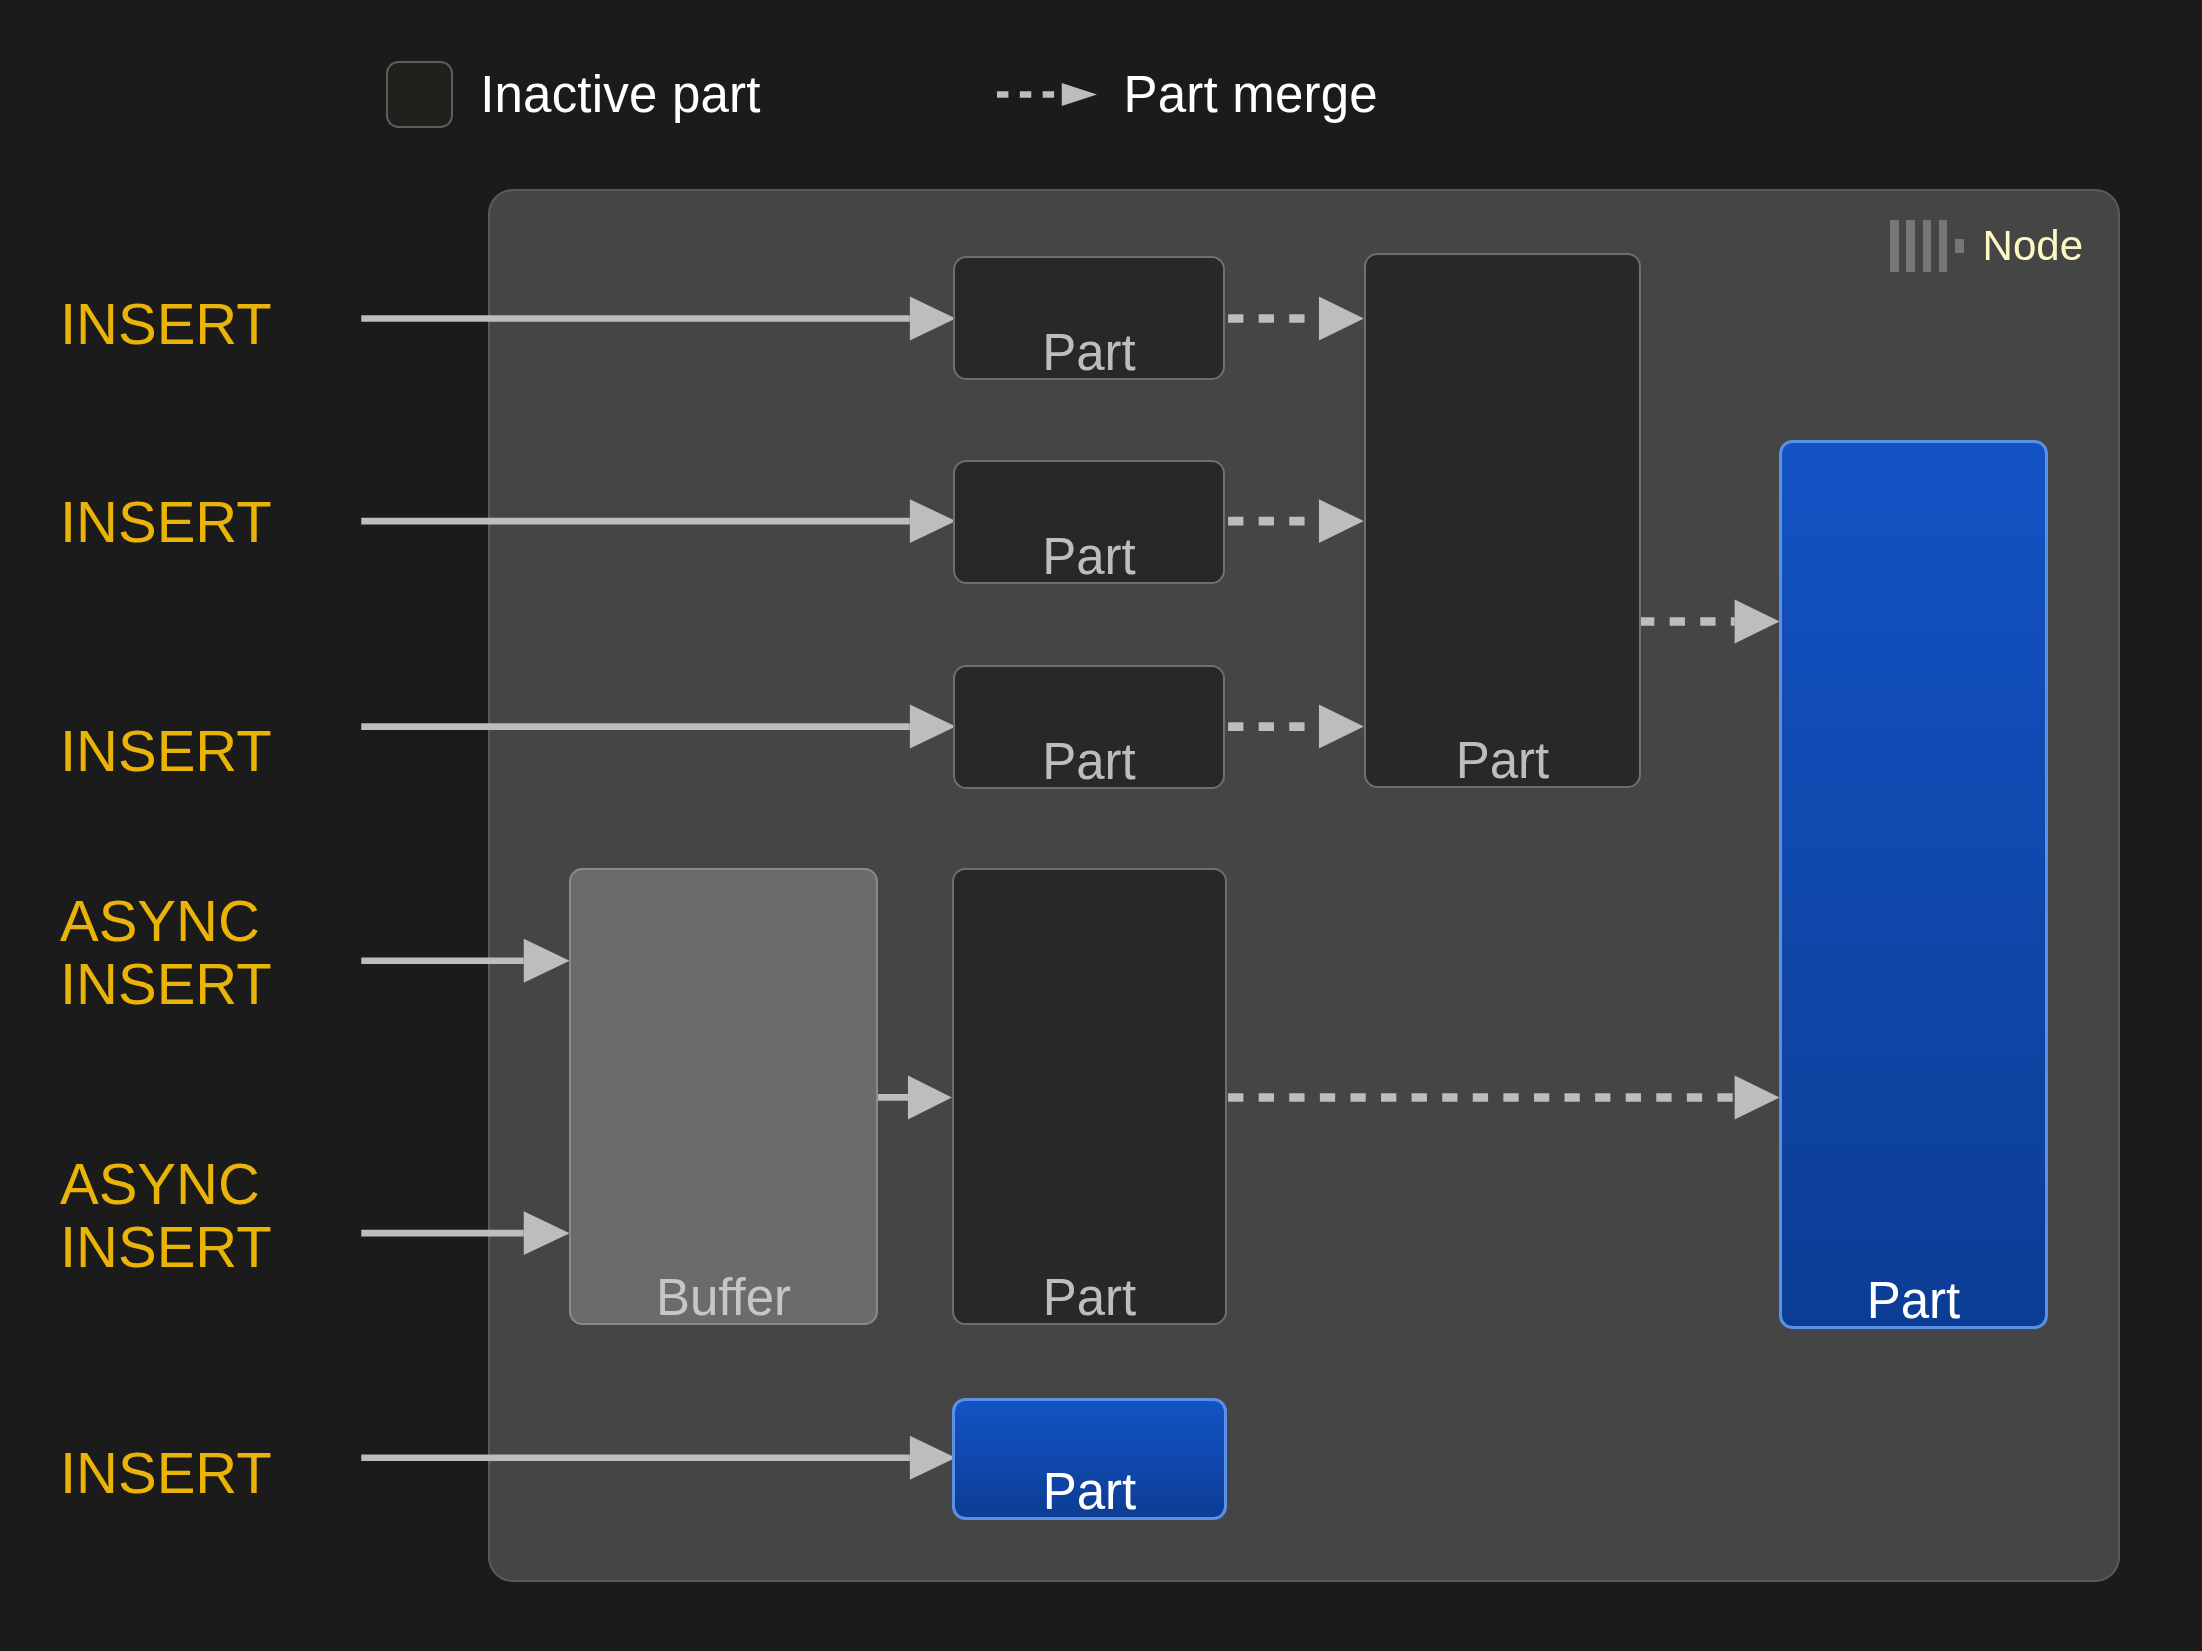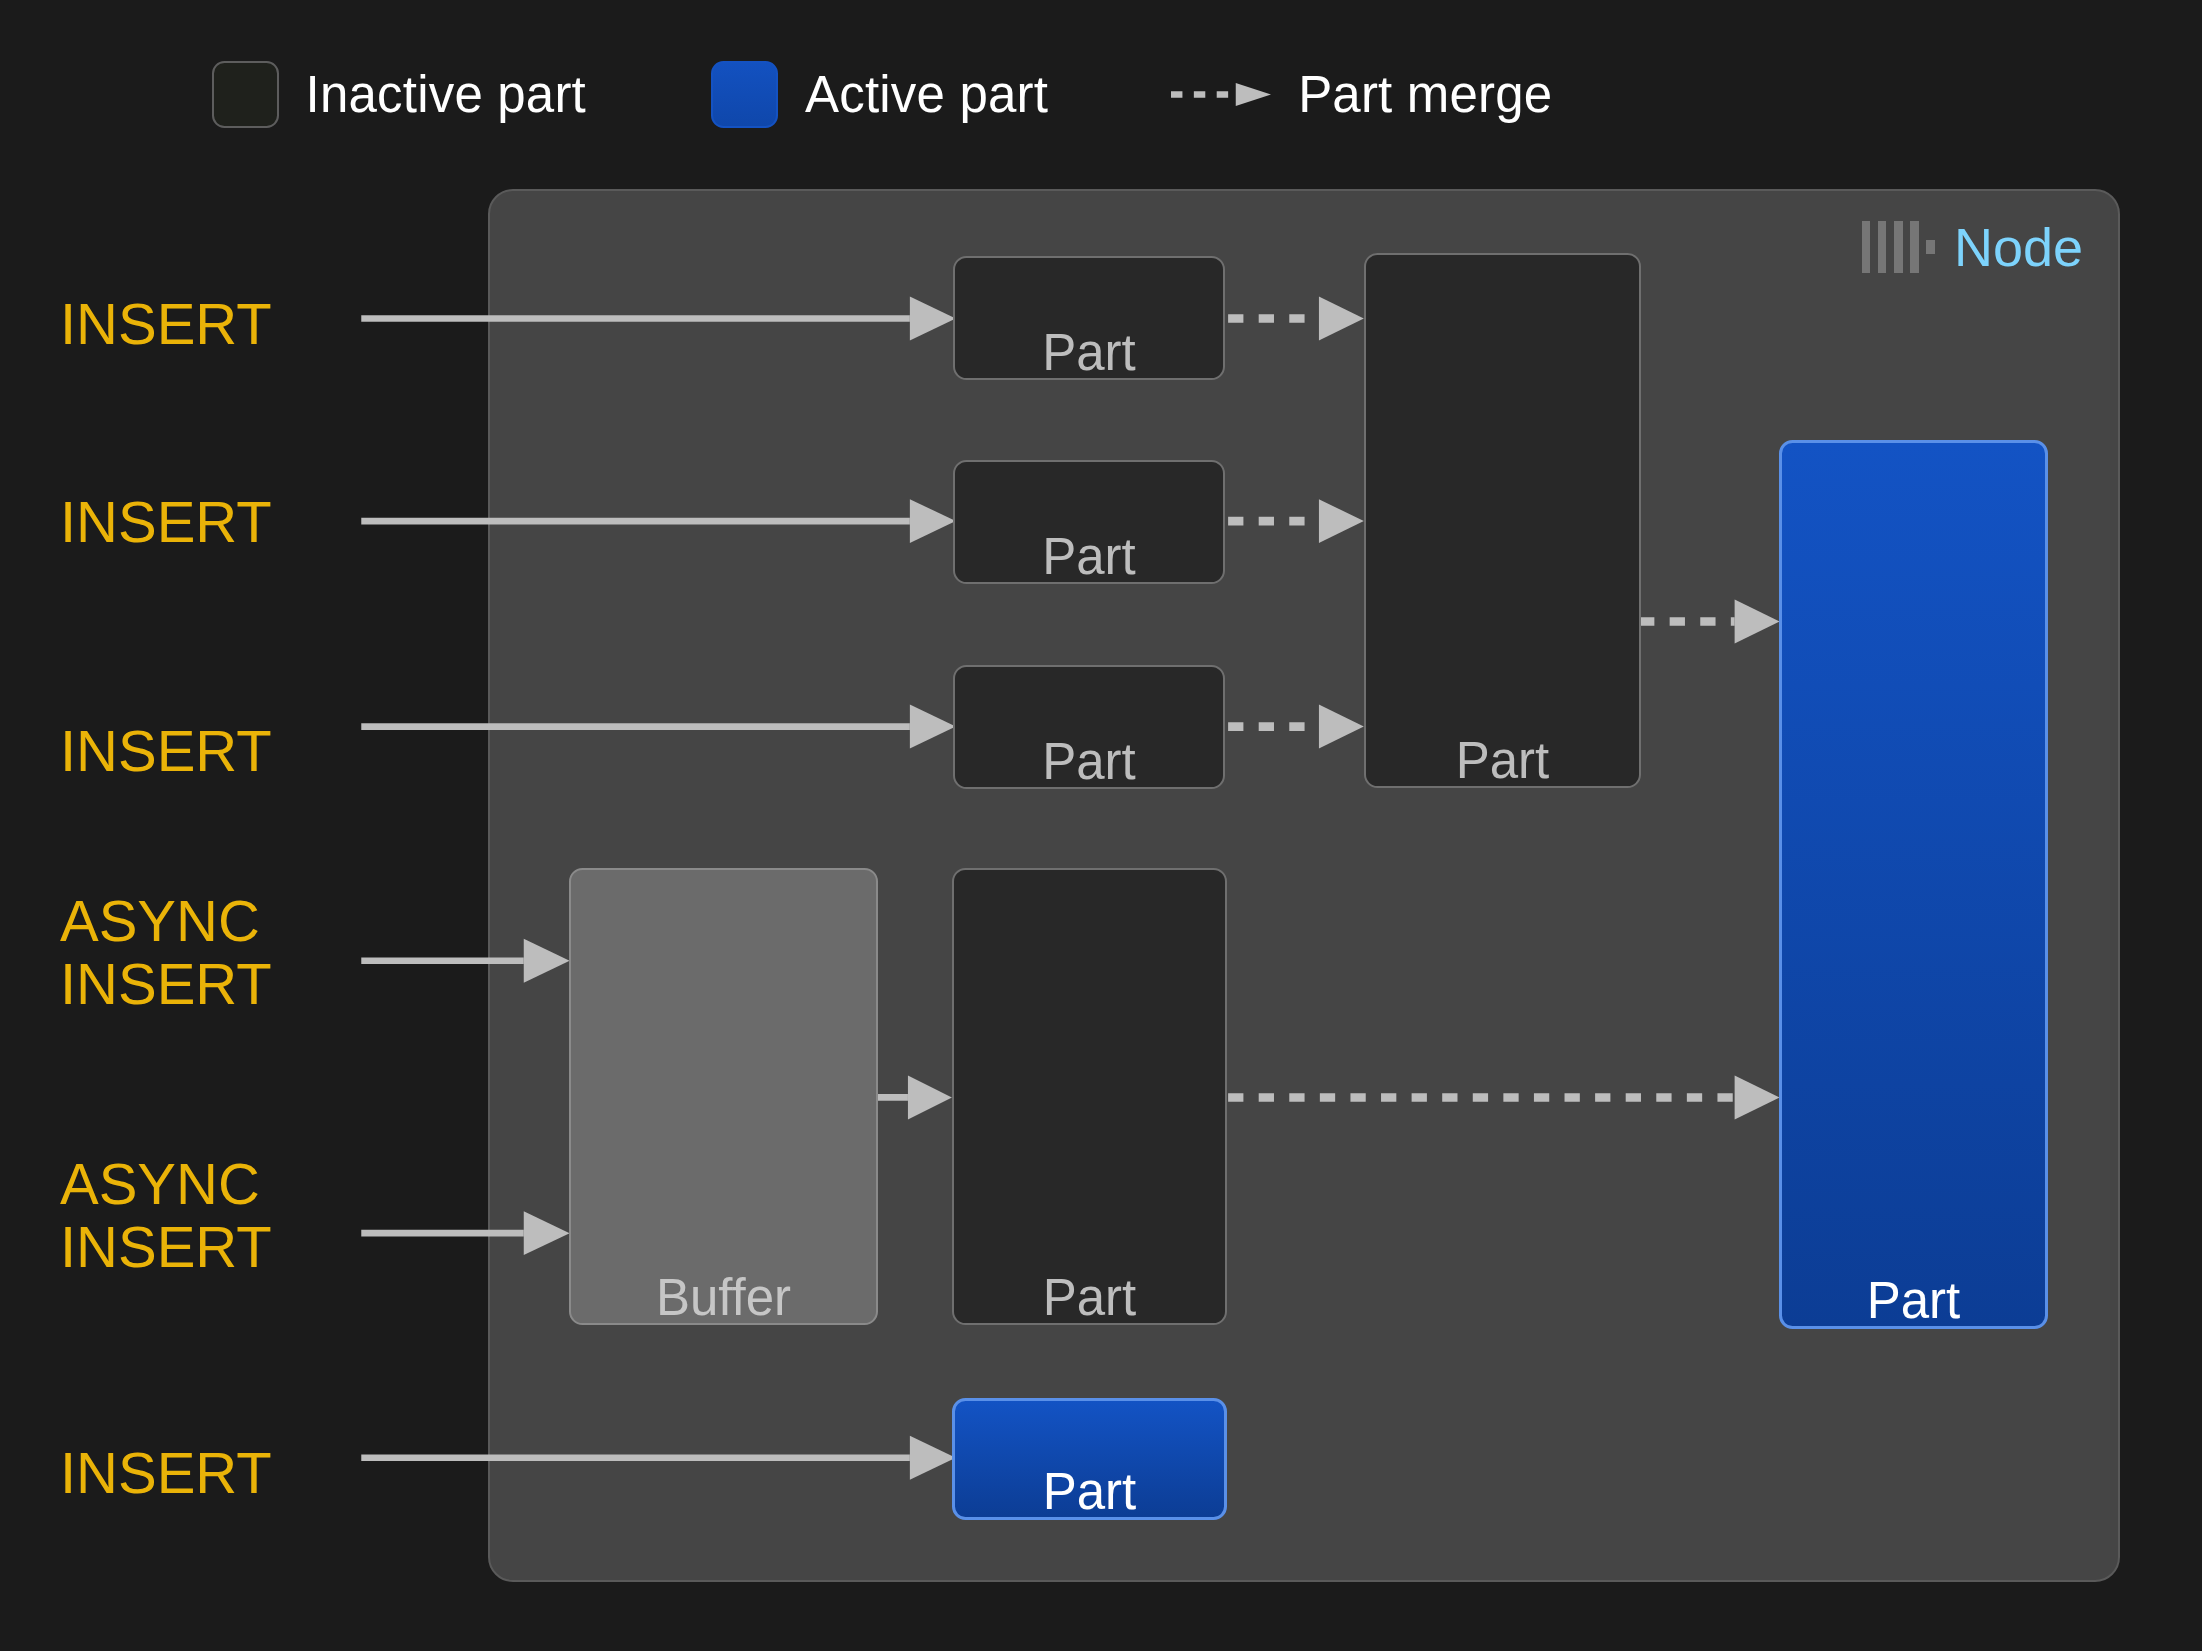--- a/index.html
+++ b/index.html
@@ -81,22 +81,22 @@
   }
   #node-badge {
     position: absolute;
     right: 35px;
     top: 29px;
     display: flex;
     align-items: center;
     gap: 19px;
   }
   #node-badge .node-label {
-    color: #7dd3fc;
-    font-size: 54px;
+    color: #fef9c3;
+    font-size: 42px;
     line-height: 1;
   }
   .ch-logo {
     display: flex;
     align-items: flex-start;
     gap: 7.6px;
     height: 52px;
   }
   .ch-logo .bar {
     width: 8.6px;
@@ -167,24 +167,20 @@
 
 <div id="legend">
 
   <div class="legend-item">
     <span class="swatch inactive"></span>
     <span class="legend-label">Inactive part</span>
   </div>
 
   <div id="legend-gap-1"></div>
 
-  <div class="legend-item">
-    <span class="swatch active"></span>
-    <span class="legend-label">Active part</span>
-  </div>
 
   <div id="legend-gap-2"></div>
 
   <div class="legend-item">
     <span class="merge-sample">
       <svg width="100" height="23" viewBox="0 0 105 24" xmlns="http://www.w3.org/2000/svg">
         <line x1="0" y1="12" x2="68" y2="12" stroke="#bdbdbd" stroke-width="7" stroke-dasharray="12 12"></line>
         <polygon points="68,0 105,12 68,24" fill="#bdbdbd"></polygon>
       </svg>
     </span>

